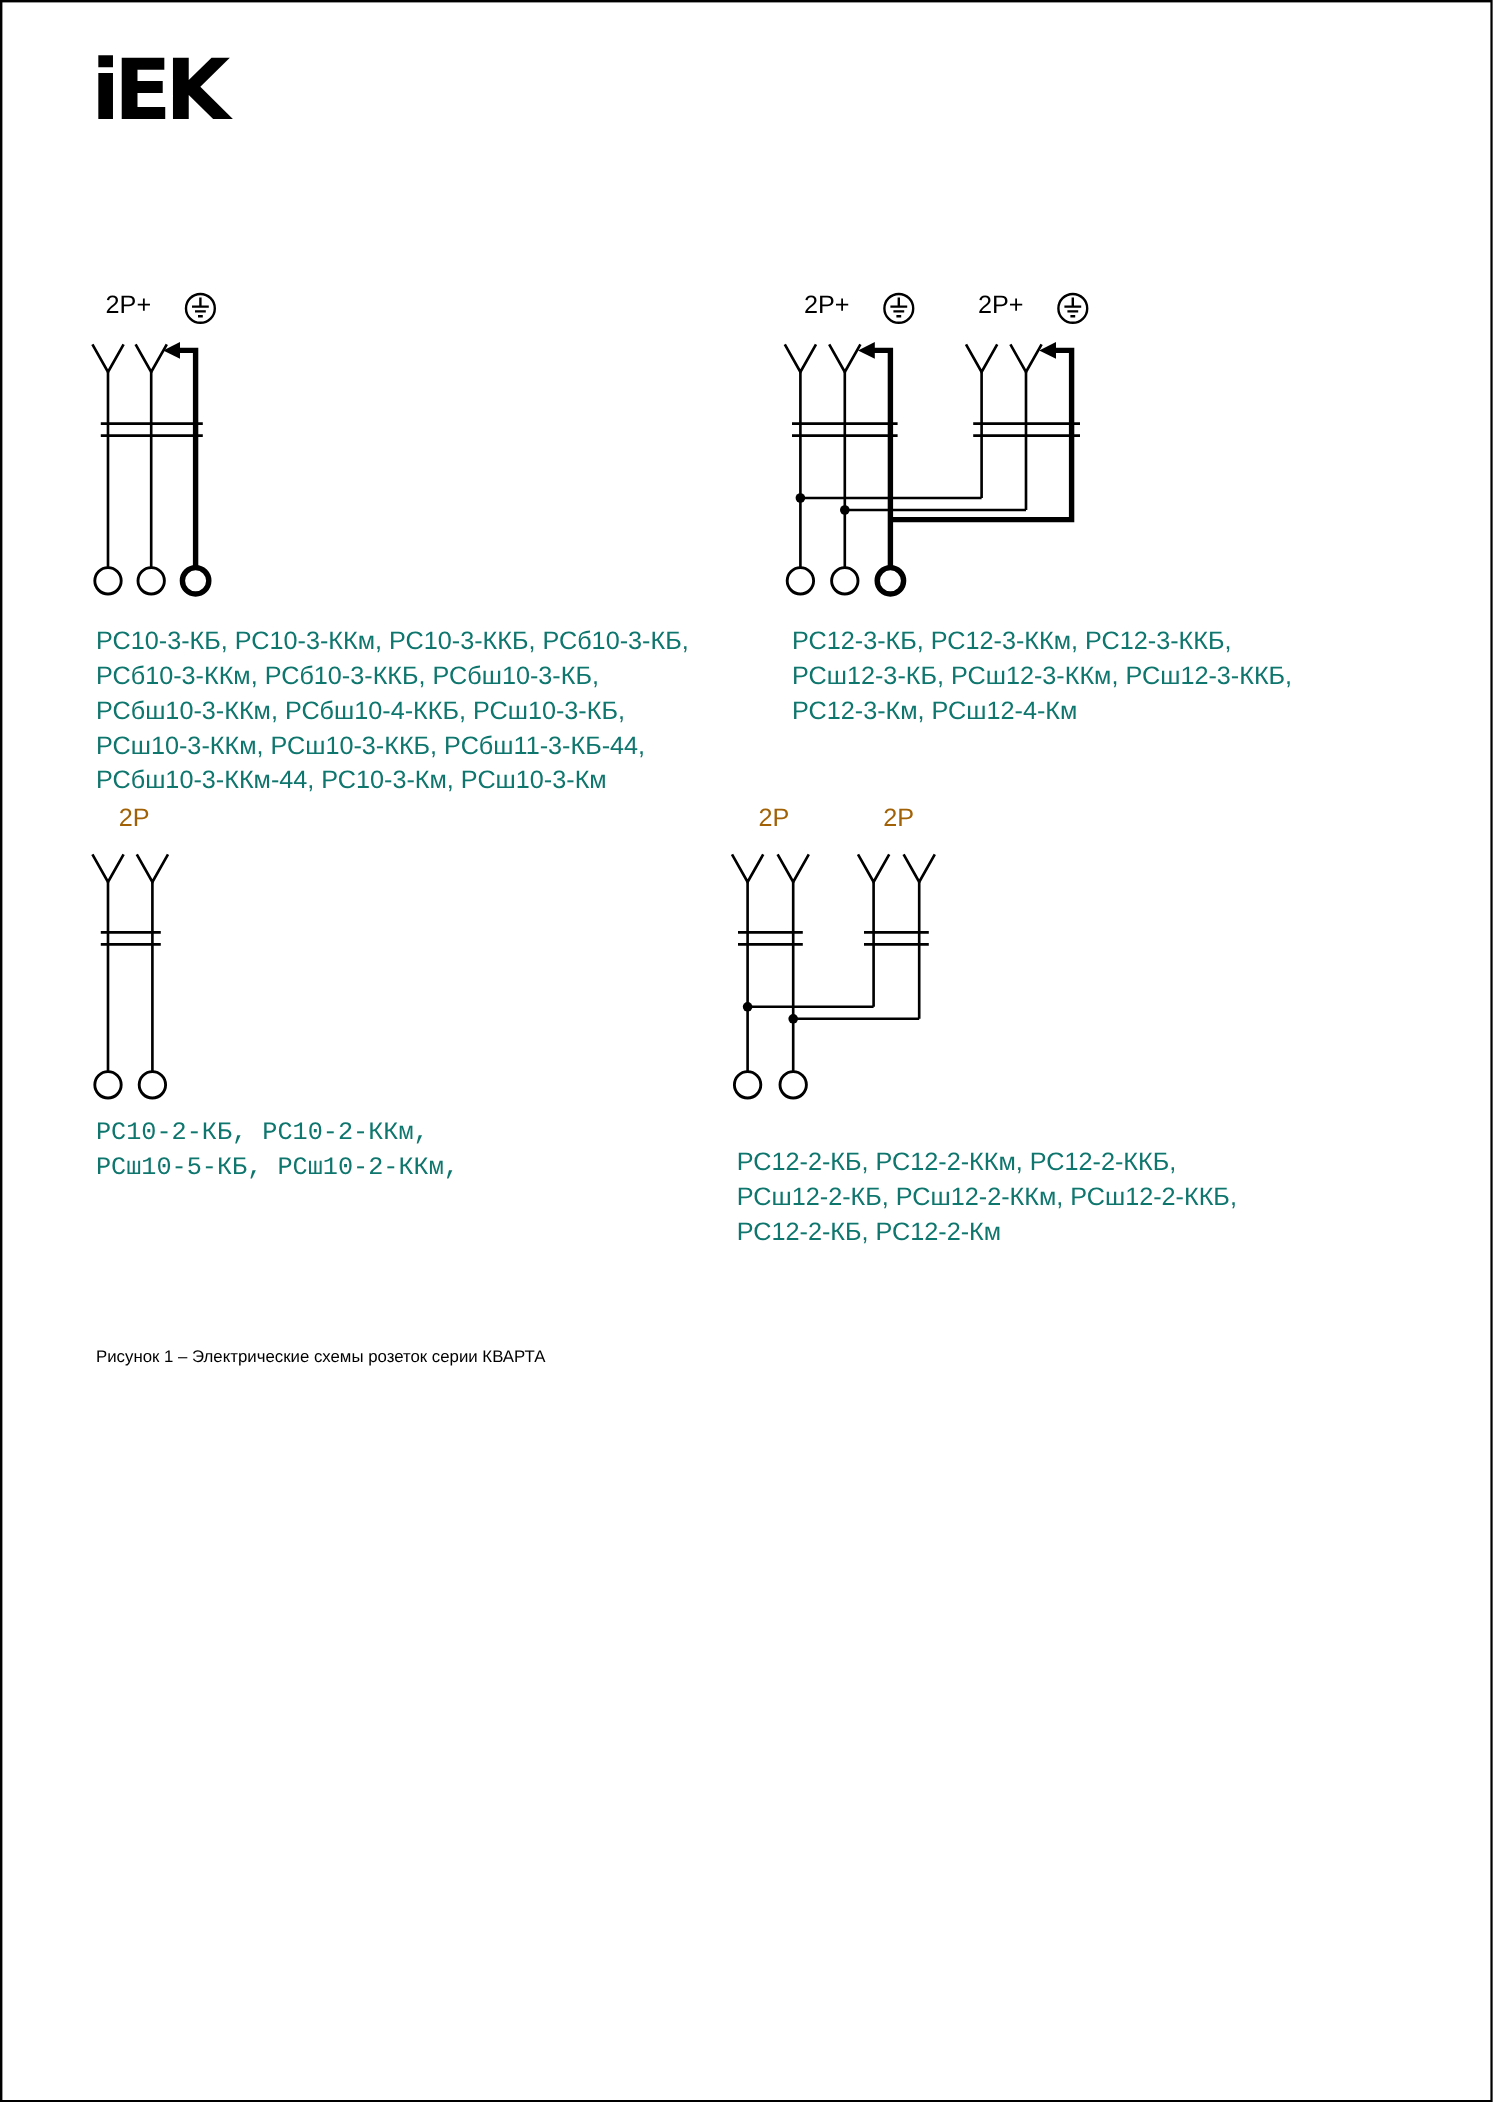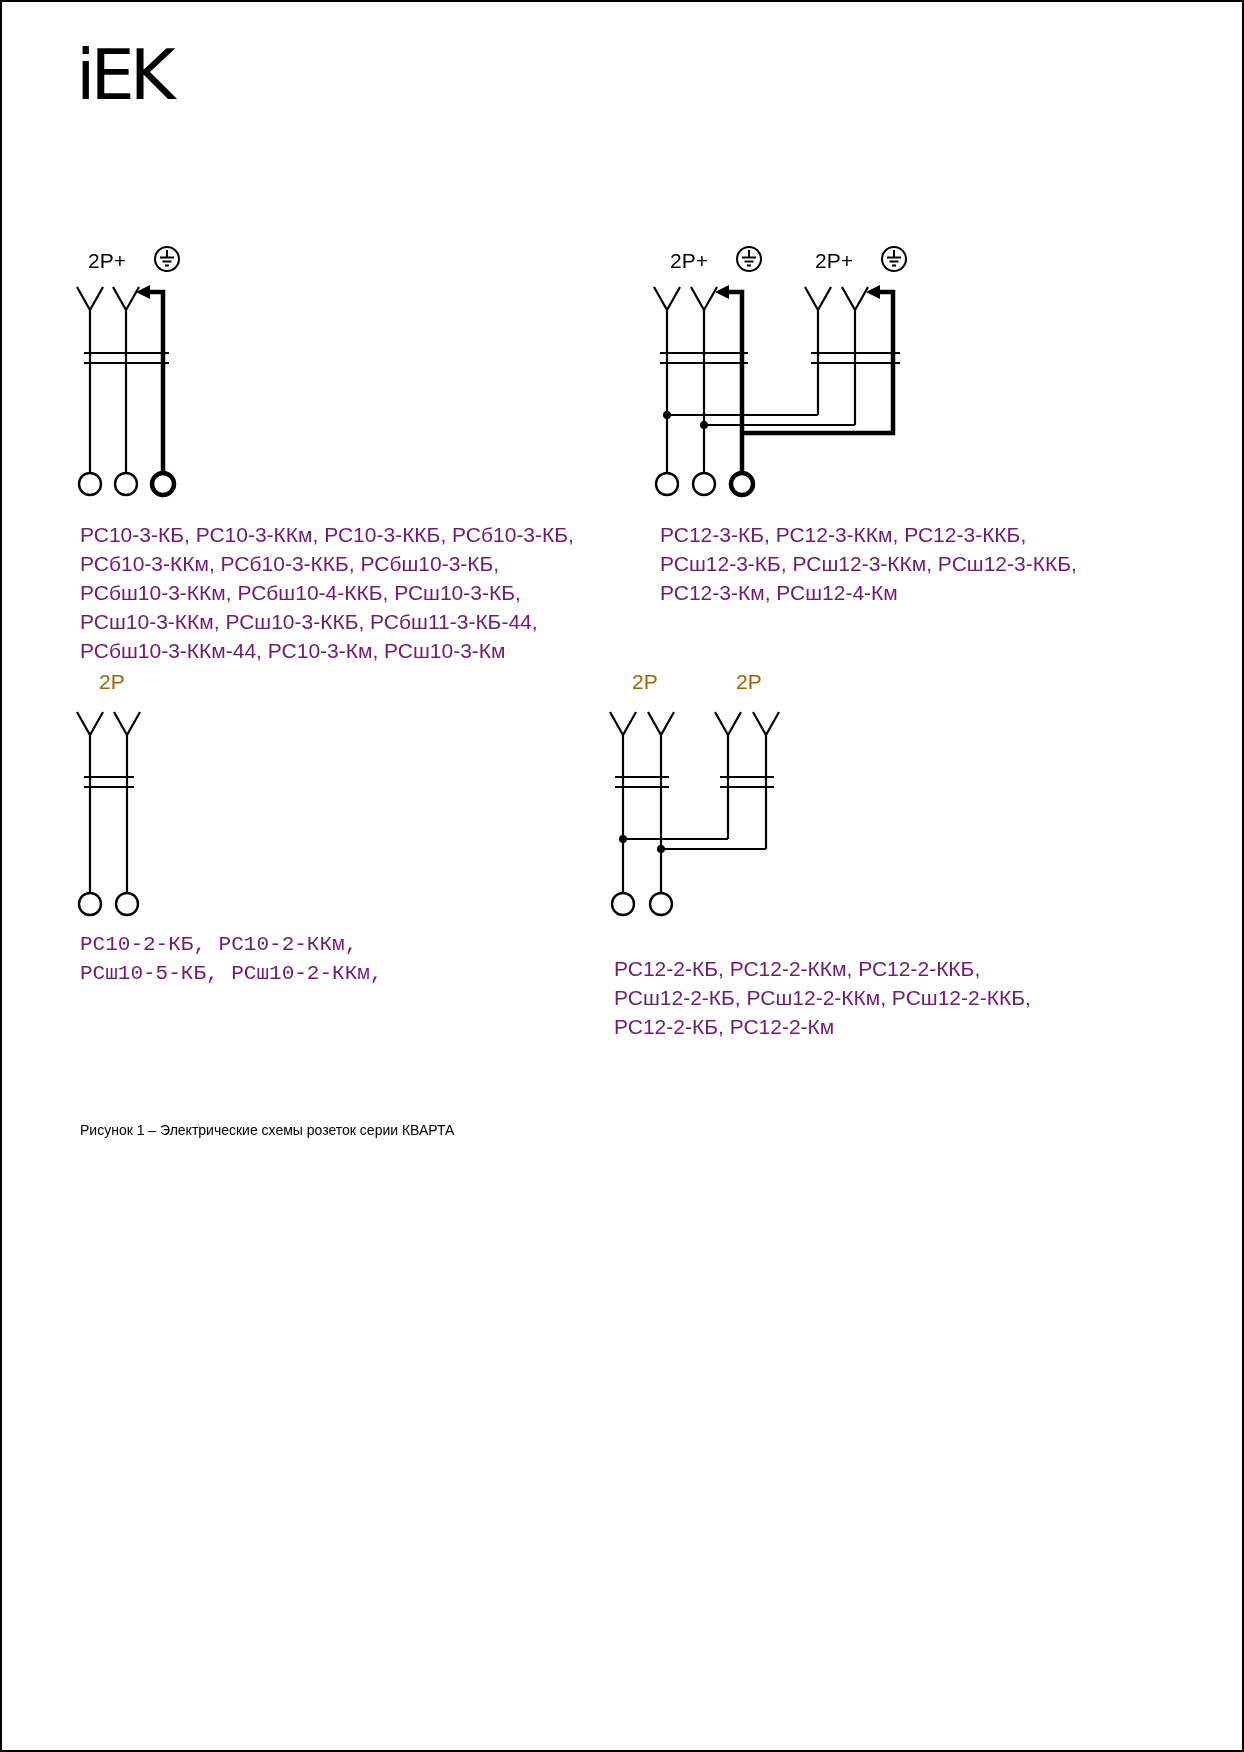--- a/index.html
+++ b/index.html
@@ -12,40 +12,40 @@
   .page {
     position: relative;
     width: 1244px; height: 1752px;
     background: #fff;
     border: 2px solid #000;
     overflow: hidden;
   }
   .logo {
     position: absolute; left: 74px; top: 38px;
     font-family: "DejaVu Sans", sans-serif;
-    font-weight: normal;
+    font-weight: bold;
     font-size: 70px; line-height: 1;
     letter-spacing: -5px;
     color: #000;
   }
   .label-row {
     position: absolute;
-    display: flex; align-items: flex-end; gap: 27px;
+    display: flex; align-items: flex-start; gap: 27px;
     font-size: 21px; color: #000;
     height: 30px;
   }
   .plain-label {
     position: absolute;
     font-size: 21px; color: #a16207;
   }
   .schematic { position: absolute; }
   .models {
     position: absolute;
     font-size: 21px; line-height: 29px;
-    color: #701a75; white-space: nowrap;
+    color: #0f766e; white-space: nowrap;
   }
   .caption {
     position: absolute;
     left: 78px; top: 1120px;
     font-size: 14px; color: #000;
   }
   svg { display: block; }
 </style>
 </head>
 <body>

